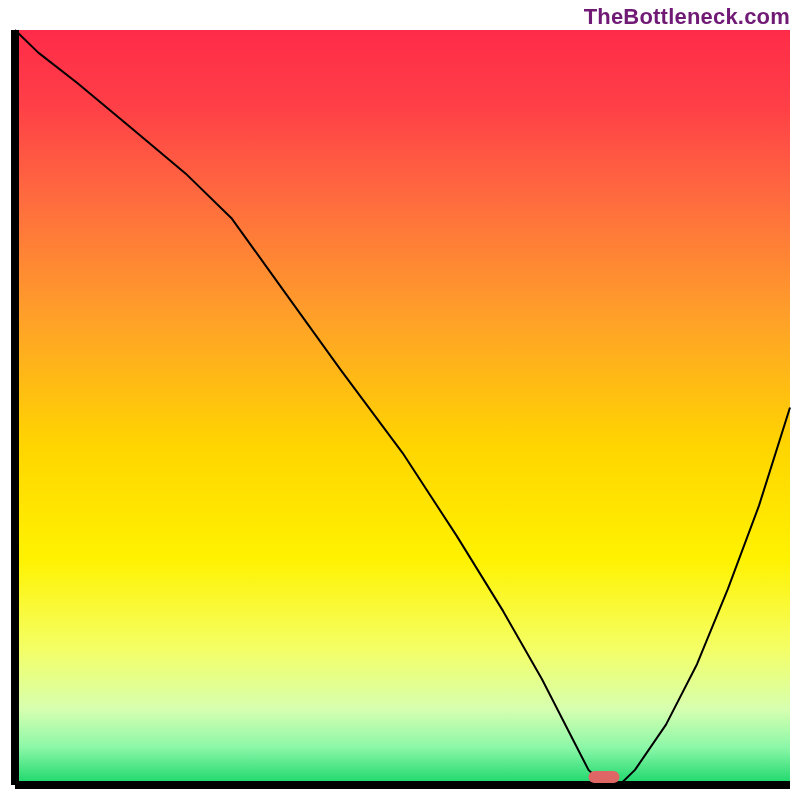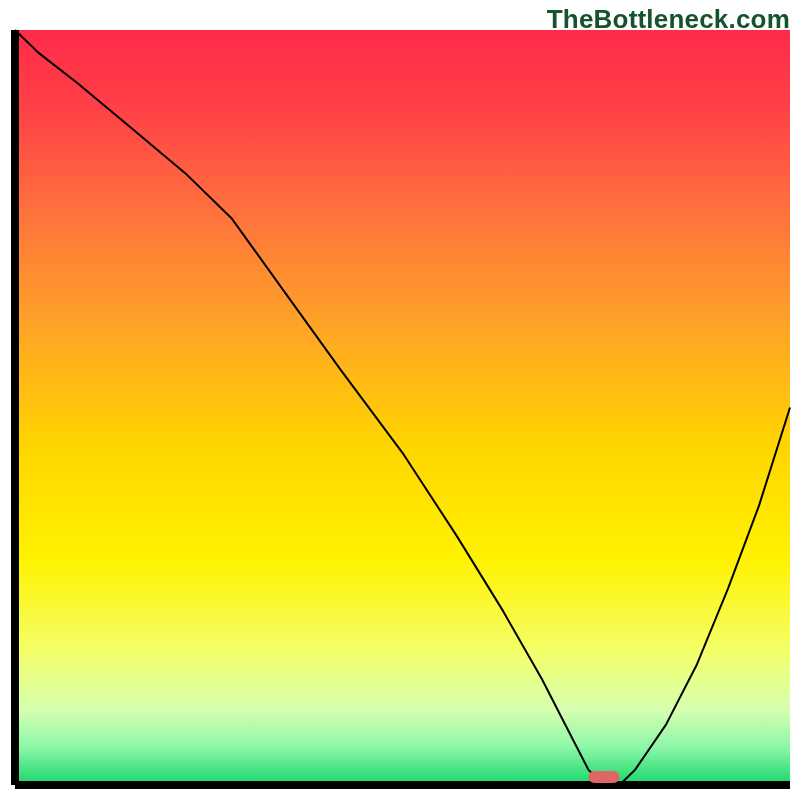--- a/index.html
+++ b/index.html
@@ -12,23 +12,23 @@
   }
   .container {
     position: relative;
     width: 800px;
     height: 800px;
   }
   .watermark {
     position: absolute;
     top: 4px;
     right: 10px;
-    font-size: 26px;
+    font-size: 22px;
     font-weight: bold;
-    color: #14532d;
+    color: #701a75;
     letter-spacing: 0.2px;
     z-index: 10;
   }
   svg {
     position: absolute;
     top: 0;
     left: 0;
   }
 </style>
 </head>

